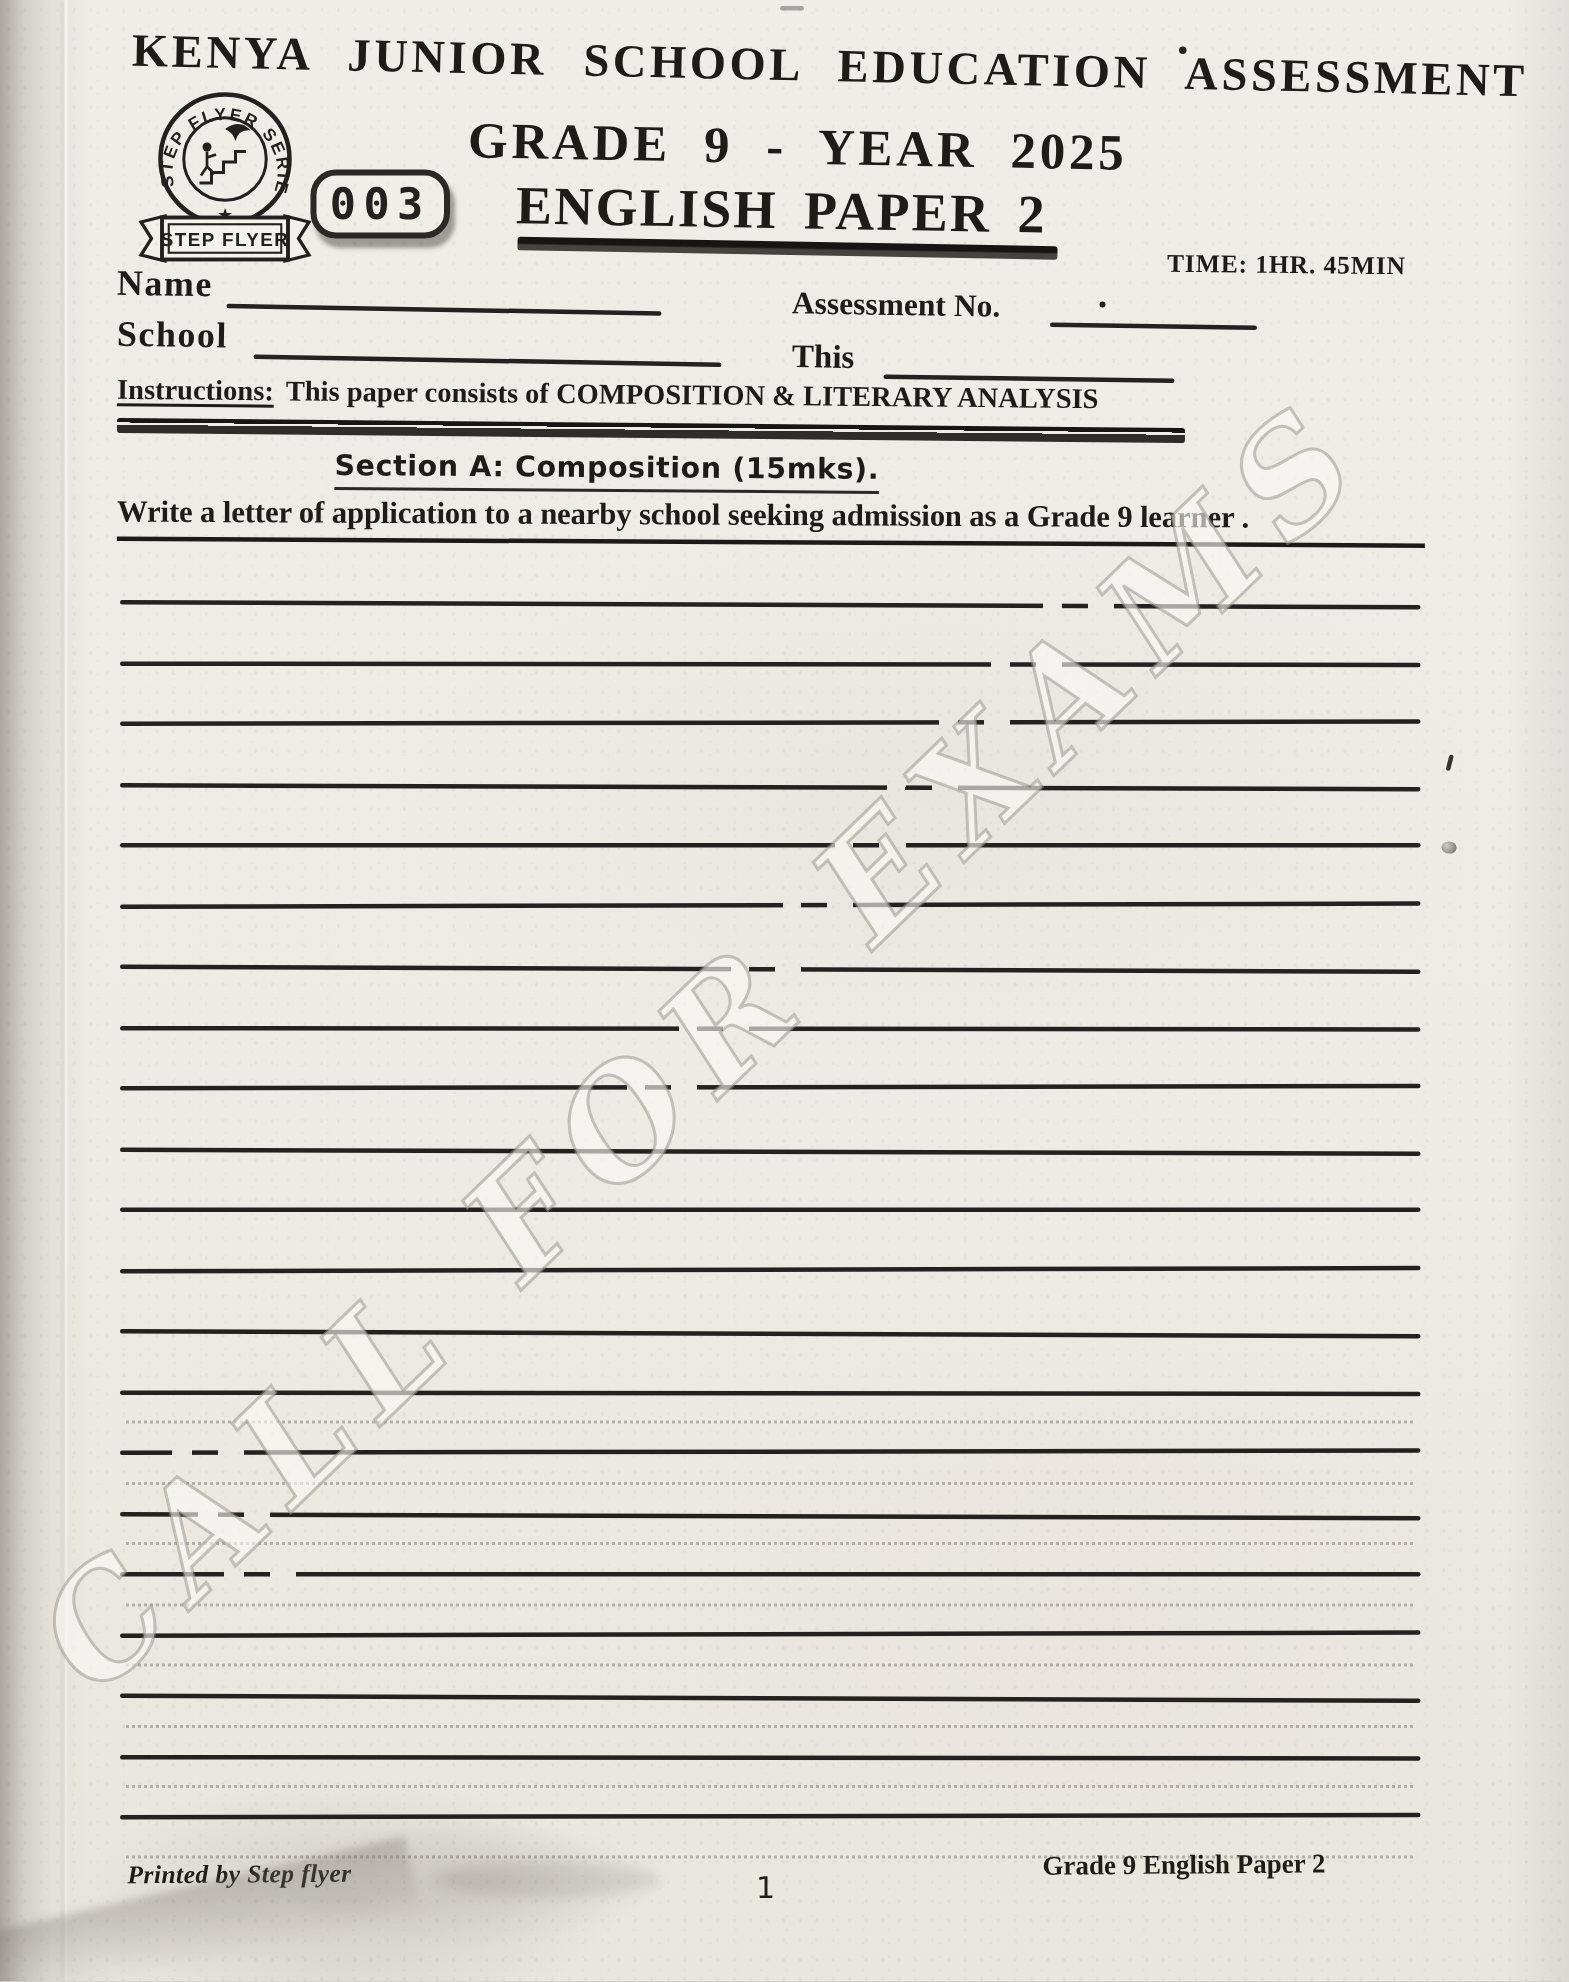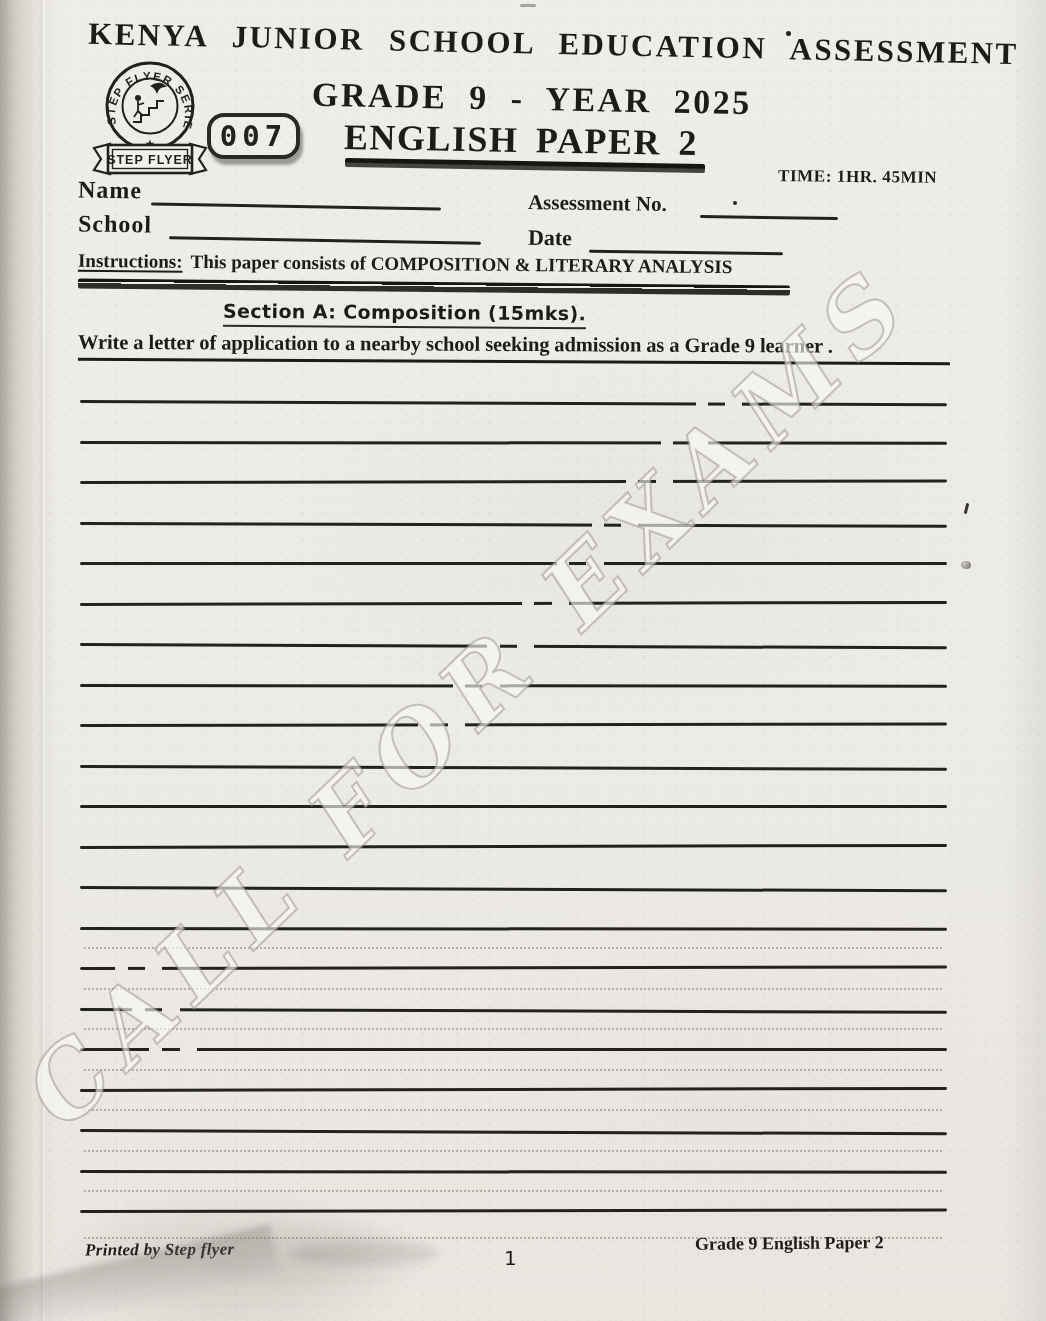--- a/index.html
+++ b/index.html
@@ -141,30 +141,30 @@
       <g>
         <polygon points="4,88 20,84 20,114 4,110 11,99" fill="#f2f0ea" stroke="#222120" stroke-width="2.2"></polygon>
         <polygon points="116,88 100,84 100,114 116,110 109,99" fill="#f2f0ea" stroke="#222120" stroke-width="2.2"></polygon>
         <rect x="18" y="85" width="84" height="28" fill="#f4f2ec" stroke="#222120" stroke-width="2.6"></rect>
         <rect x="22.5" y="89.5" width="75" height="19" fill="none" stroke="#222120" stroke-width="1.4"></rect>
         <text x="60" y="104" text-anchor="middle" font-family="Liberation Sans, sans-serif" font-size="12.5" font-weight="bold" fill="#222120" letter-spacing="1">STEP FLYER</text>
       </g>
     </svg>
   </div>
 
-  <div class="abs code-box">007</div>
+  <div class="abs code-box">003</div>
 
   <div class="abs field-label lbl-name">Name</div>
   <div class="abs fline ul-name"></div>
   <div class="abs field-label lbl-assess">Assessment No.</div>
   <div class="abs fline ul-assess"></div>
   <div class="abs assess-dot"></div>
   <div class="abs field-label lbl-school">School</div>
   <div class="abs fline ul-school"></div>
-  <div class="abs field-label lbl-date">Date</div>
+  <div class="abs field-label lbl-date">This</div>
   <div class="abs fline ul-date"></div>
 
   <div class="abs instr">
     <span class="lab">Instructions:</span><span>This paper consists of COMPOSITION &amp; LITERARY ANALYSIS</span>
   </div>
   <div class="abs instr-rule"></div>
 
   <div class="abs section-head">Section A: Composition (15mks).</div>
   <div class="abs question">Write a letter of application to a nearby school seeking admission as a Grade 9 learner .</div>
 

